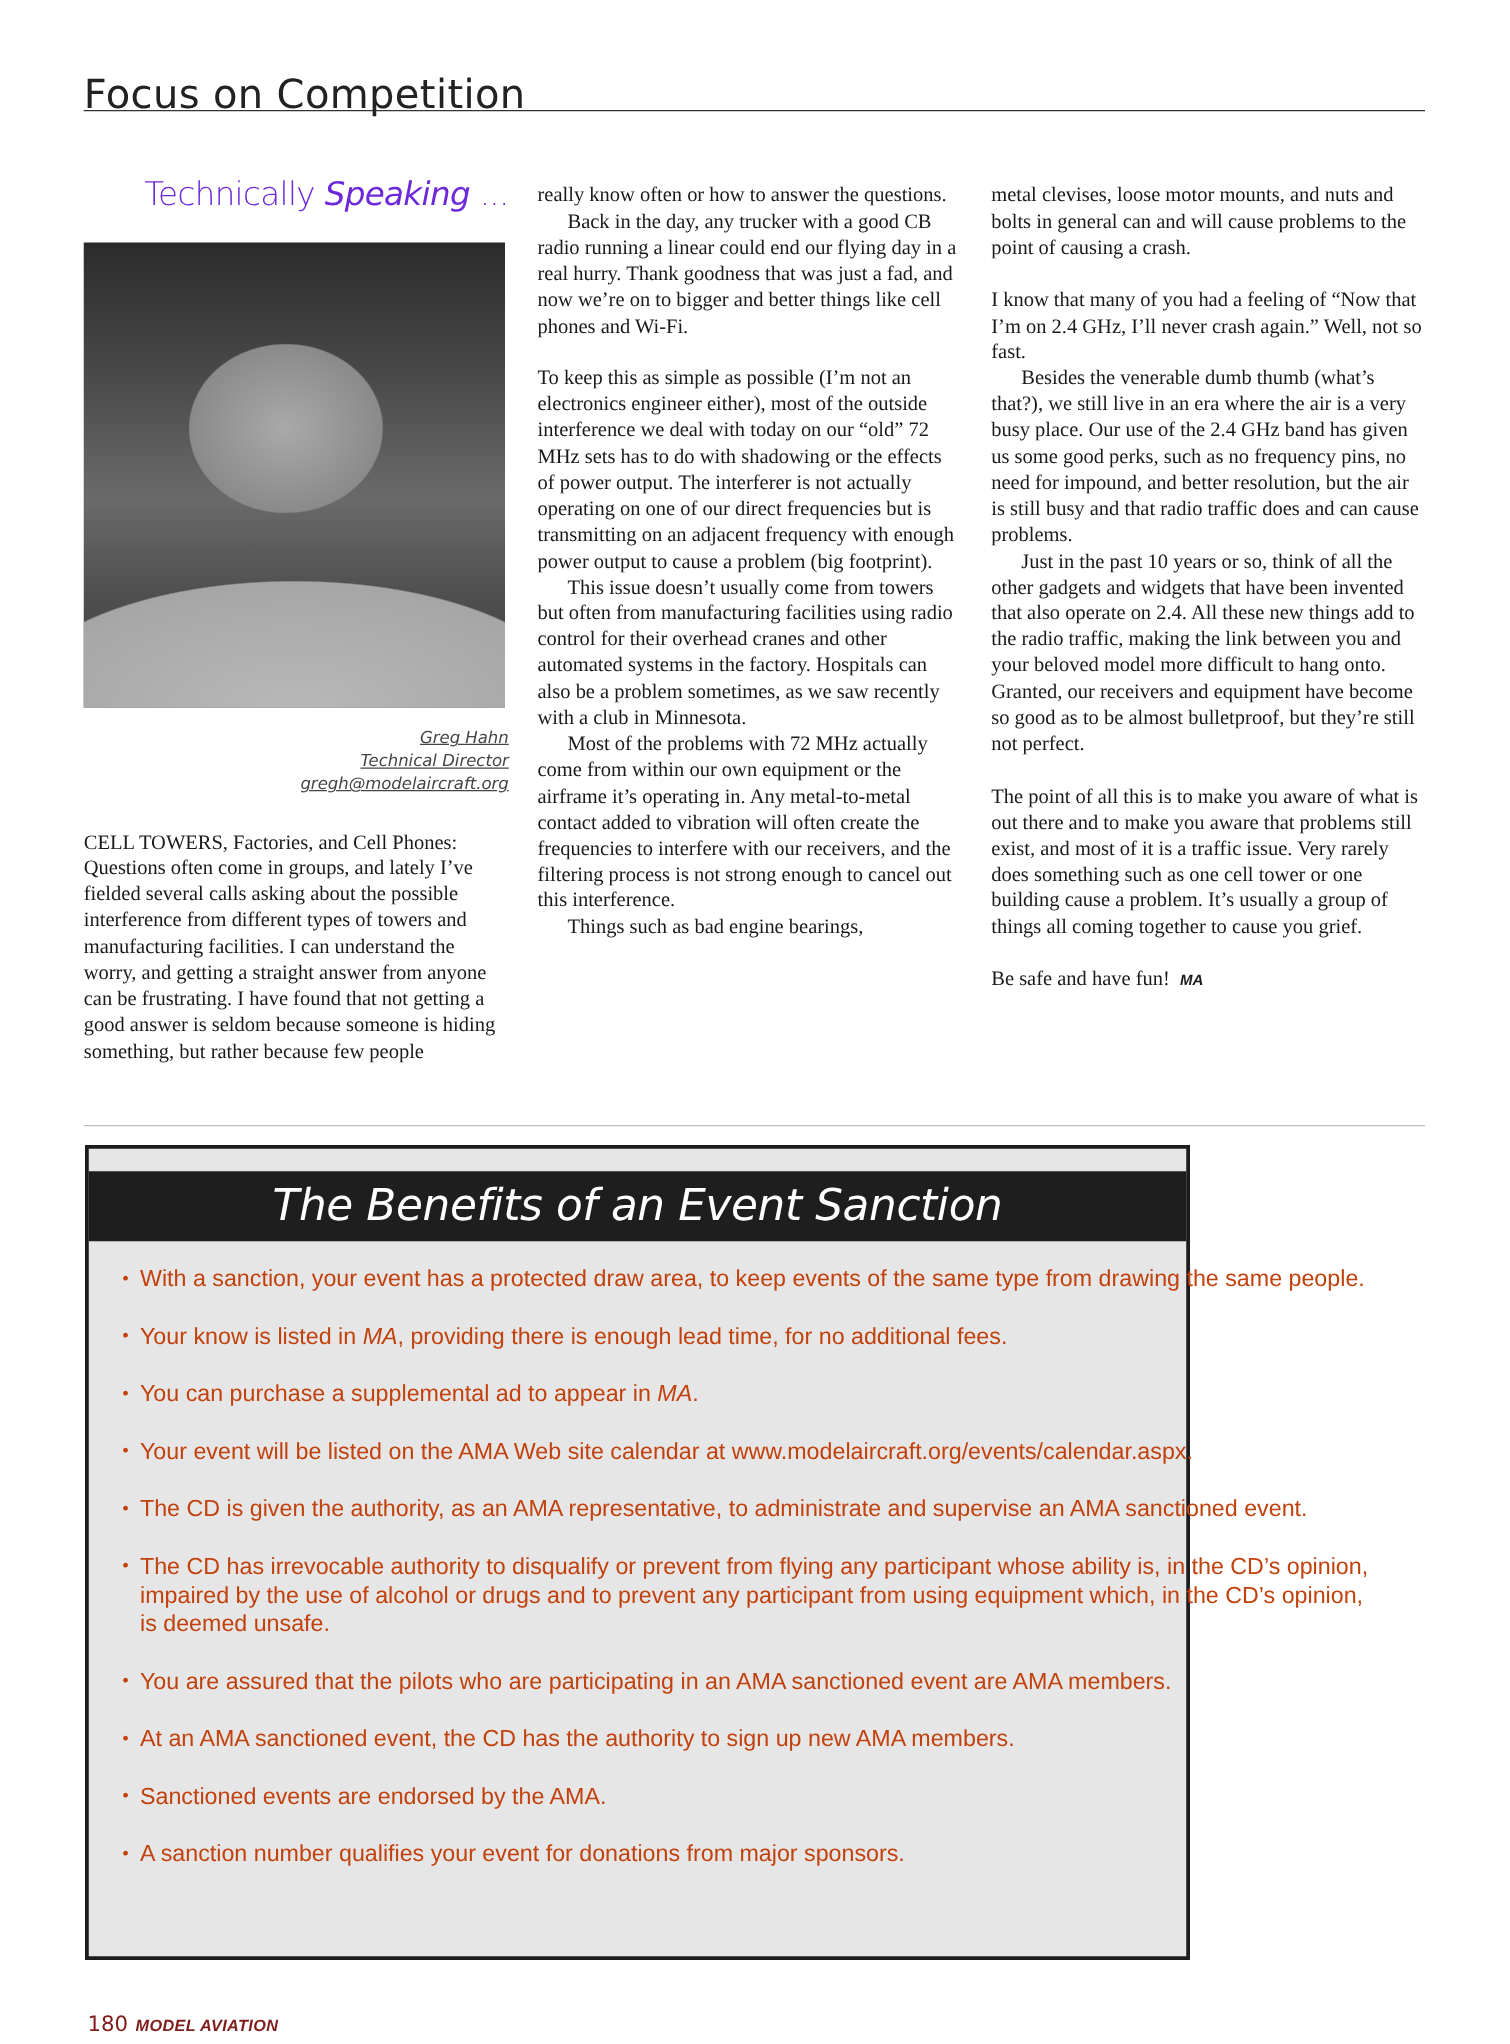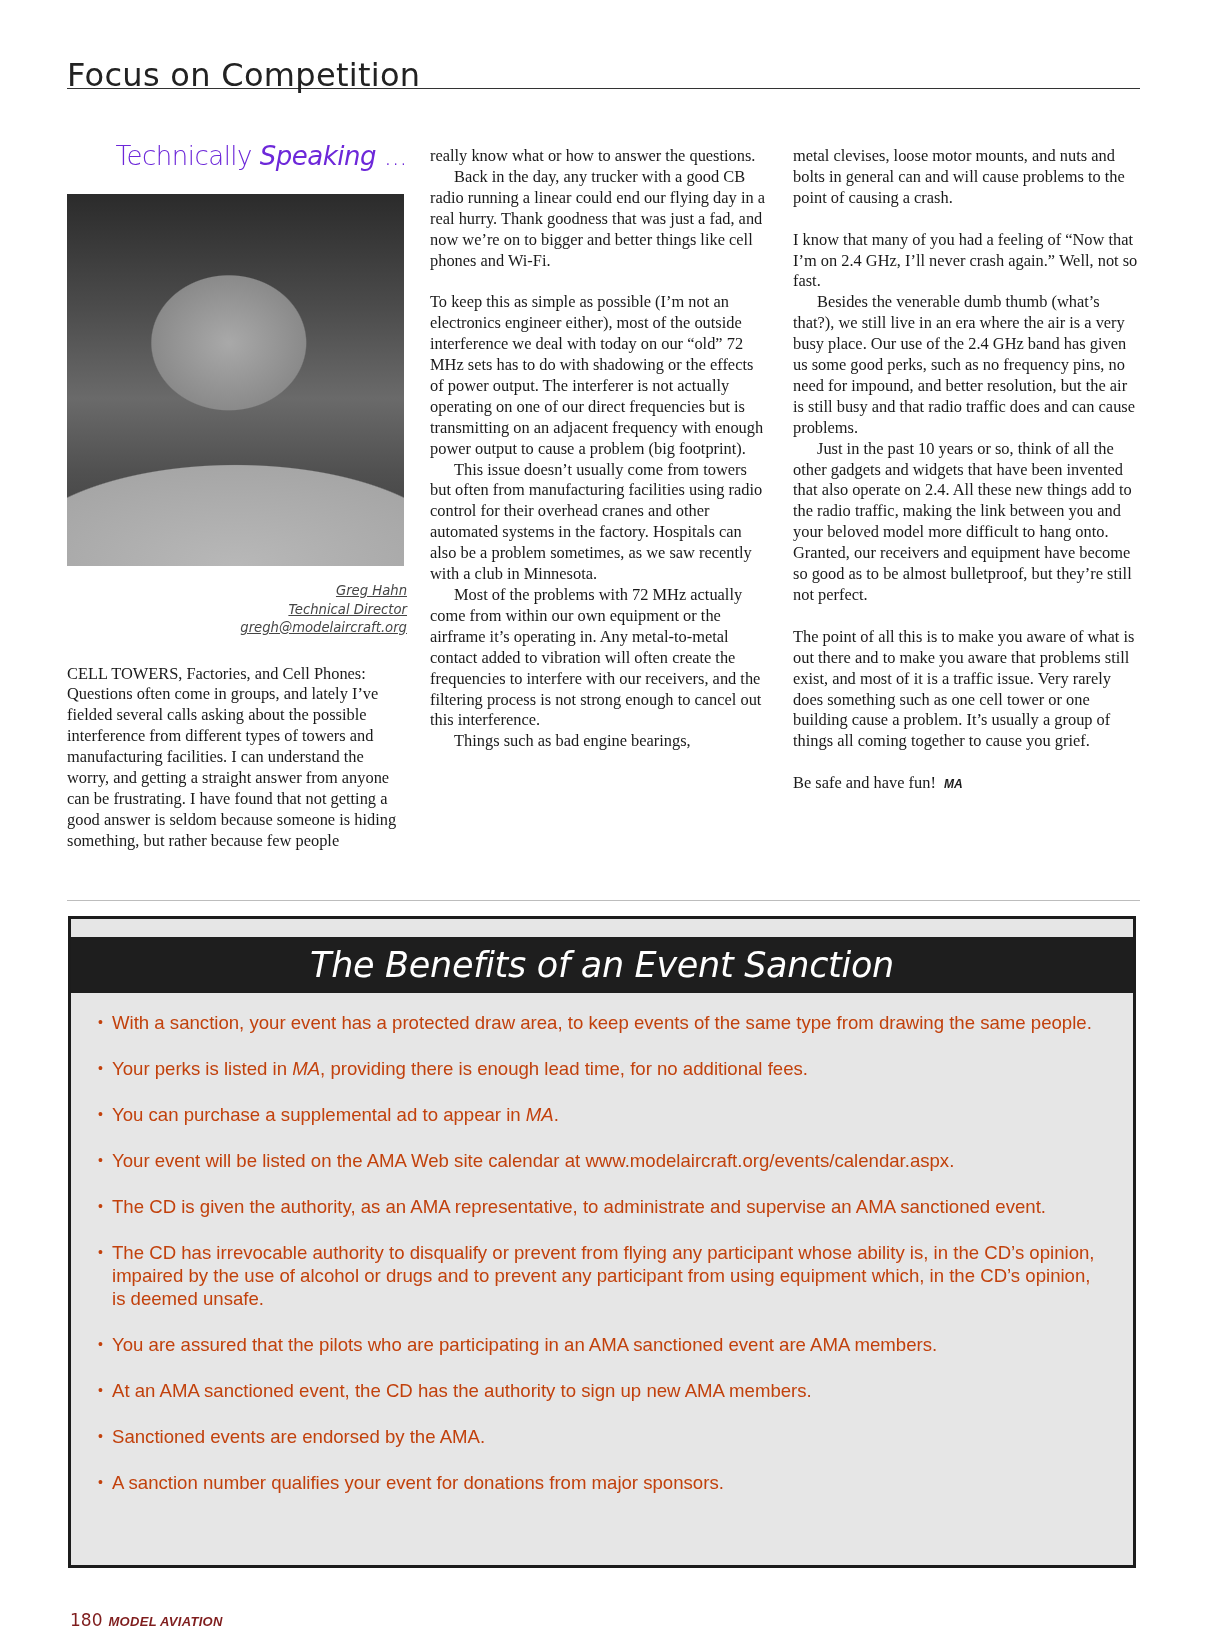--- a/index.html
+++ b/index.html
@@ -12,21 +12,21 @@
     .col3 { left: 793px; width: 345px; }
     .col p { margin: 0; }
     .col p.indent { text-indent: 24px; }
     .col p.gap { margin-top: 20.9px; }
     .col b { font-weight: normal; }
     .column-head { font-family: "DejaVu Sans", sans-serif; font-size: 26px; font-weight: 300; color: #6d28d9; margin: 0 0 18px 0; height: 30px; letter-spacing: -0.5px; text-align: right; }
     .column-head i { font-style: italic; }
     .photo { width: 337px; height: 372px; background: radial-gradient(ellipse 38% 30% at 48% 40%, #a9a9a9 0%, #8a8a8a 60%, transparent 61%), radial-gradient(ellipse 75% 30% at 50% 100%, #b8b8b8 0%, #a6a6a6 90%, transparent 91%), linear-gradient(180deg, #2b2b2b 0%, #4b4b4b 30%, #6a6a6a 55%, #505050 75%, #3a3a3a 100%); position: relative; }
     .caption { text-align: right; font-family: "DejaVu Sans", sans-serif; font-style: italic; font-size: 13.2px; line-height: 18.5px; color: #444; margin-top: 16px; margin-bottom: 26px; text-decoration: underline; }
     .divider { position: absolute; left: 67px; top: 900px; width: 1073px; height: 0; border-top: 1px solid #bdbdbd; }
-    .box { position: absolute; left: 68px; top: 916px; width: 1068px; height: 652px; border: 3px solid #1c1c1c; background: #e6e6e6; box-sizing: border-box; }
+    .box { position: absolute; left: 68px; top: 916px; width: 884px; height: 652px; border: 3px solid #1c1c1c; background: #e6e6e6; box-sizing: border-box; }
     .box-banner { position: absolute; left: 0; top: 18px; width: 100%; height: 56px; background: #1e1e1e; }
     .box-title { position: absolute; left: 0; top: 0; width: 100%; text-align: center; font-family: "DejaVu Sans", sans-serif; font-style: italic; font-weight: 300; font-size: 35px; line-height: 56px; color: #ffffff; letter-spacing: -0.3px; }
     .box-list { position: absolute; left: 27px; top: 92px; width: 1010px; margin: 0; padding: 0; list-style: none; font-family: "Liberation Sans", sans-serif; font-size: 18.6px; line-height: 23px; color: #c2410c; }
     .box-list li { position: relative; padding-left: 14px; margin-bottom: 23px; }
     .box-list li::before { content: "\2022"; position: absolute; left: 0; top: 0; font-size: 14px; }
     .box-list li i { font-style: italic; }
     .footer { position: absolute; left: 70px; top: 1610px; font-family: "DejaVu Sans", sans-serif; font-size: 17px; color: #7f1d1d; }
     .footer-mag { font-family: "Liberation Sans", sans-serif; font-weight: bold; font-style: italic; font-size: 13px; letter-spacing: 0.3px; margin-left: 6px; text-transform: uppercase; }
     .ma-mark { font-family: "Liberation Sans", sans-serif; font-weight: bold; font-style: italic; font-size: 12px; margin-left: 8px; }
   </style>
@@ -42,21 +42,21 @@
   <div class="photo" title="portrait of Greg Hahn"></div>
   <div class="caption">
     <div>Greg Hahn</div>
     <div>Technical Director</div>
     <div>gregh@modelaircraft.org</div>
   </div>
   <p><b>CELL TOWERS,</b><span> Factories, and Cell Phones: Questions often come in groups, and lately I’ve fielded several calls asking about the possible interference from different types of towers and manufacturing facilities. I can understand the worry, and getting a straight answer from anyone can be frustrating. I have found that not getting a good answer is seldom because someone is hiding something, but rather because few people</span></p>
 </div>
 
 <div class="col col2">
-  <p>really know what or how to answer the questions.</p>
+  <p>really know often or how to answer the questions.</p>
   <p class="indent">Back in the day, any trucker with a good CB radio running a linear could end our flying day in a real hurry. Thank goodness that was just a fad, and now we’re on to bigger and better things like cell phones and Wi-Fi.</p>
   <p class="gap"><b>To keep this</b><span> as simple as possible (I’m not an electronics engineer either), most of the outside interference we deal with today on our “old” 72 MHz sets has to do with shadowing or the effects of power output. The interferer is not actually operating on one of our direct frequencies but is transmitting on an adjacent frequency with enough power output to cause a problem (big footprint).</span></p>
   <p class="indent">This issue doesn’t usually come from towers but often from manufacturing facilities using radio control for their overhead cranes and other automated systems in the factory. Hospitals can also be a problem sometimes, as we saw recently with a club in Minnesota.</p>
   <p class="indent">Most of the problems with 72 MHz actually come from within our own equipment or the airframe it’s operating in. Any metal-to-metal contact added to vibration will often create the frequencies to interfere with our receivers, and the filtering process is not strong enough to cancel out this interference.</p>
   <p class="indent">Things such as bad engine bearings,</p>
 </div>
 
 <div class="col col3">
   <p>metal clevises, loose motor mounts, and nuts and bolts in general can and will cause problems to the point of causing a crash.</p>
   <p class="gap"><b>I know that</b><span> many of you had a feeling of “Now that I’m on 2.4 GHz, I’ll never crash again.” Well, not so fast.</span></p>
@@ -67,21 +67,21 @@
 </div>
 
 <div class="divider"></div>
 
 <div class="box">
   <div class="box-banner">
     <div class="box-title">The Benefits of an Event Sanction</div>
   </div>
   <ul class="box-list">
     <li>With a sanction, your event has a protected draw area, to keep events of the same type from drawing the same people.</li>
-    <li><span>Your perks is listed in </span><i>MA</i><span>, providing there is enough lead time, for no additional fees.</span></li>
+    <li><span>Your know is listed in </span><i>MA</i><span>, providing there is enough lead time, for no additional fees.</span></li>
     <li><span>You can purchase a supplemental ad to appear in </span><i>MA</i><span>.</span></li>
     <li>Your event will be listed on the AMA Web site calendar at www.modelaircraft.org/events/calendar.aspx.</li>
     <li>The CD is given the authority, as an AMA representative, to administrate and supervise an AMA sanctioned event.</li>
     <li>The CD has irrevocable authority to disqualify or prevent from flying any participant whose ability is, in the CD’s opinion, impaired by the use of alcohol or drugs and to prevent any participant from using equipment which, in the CD’s opinion, is deemed unsafe.</li>
     <li>You are assured that the pilots who are participating in an AMA sanctioned event are AMA members.</li>
     <li>At an AMA sanctioned event, the CD has the authority to sign up new AMA members.</li>
     <li>Sanctioned events are endorsed by the AMA.</li>
     <li>A sanction number qualifies your event for donations from major sponsors.</li>
   </ul>
 </div>

